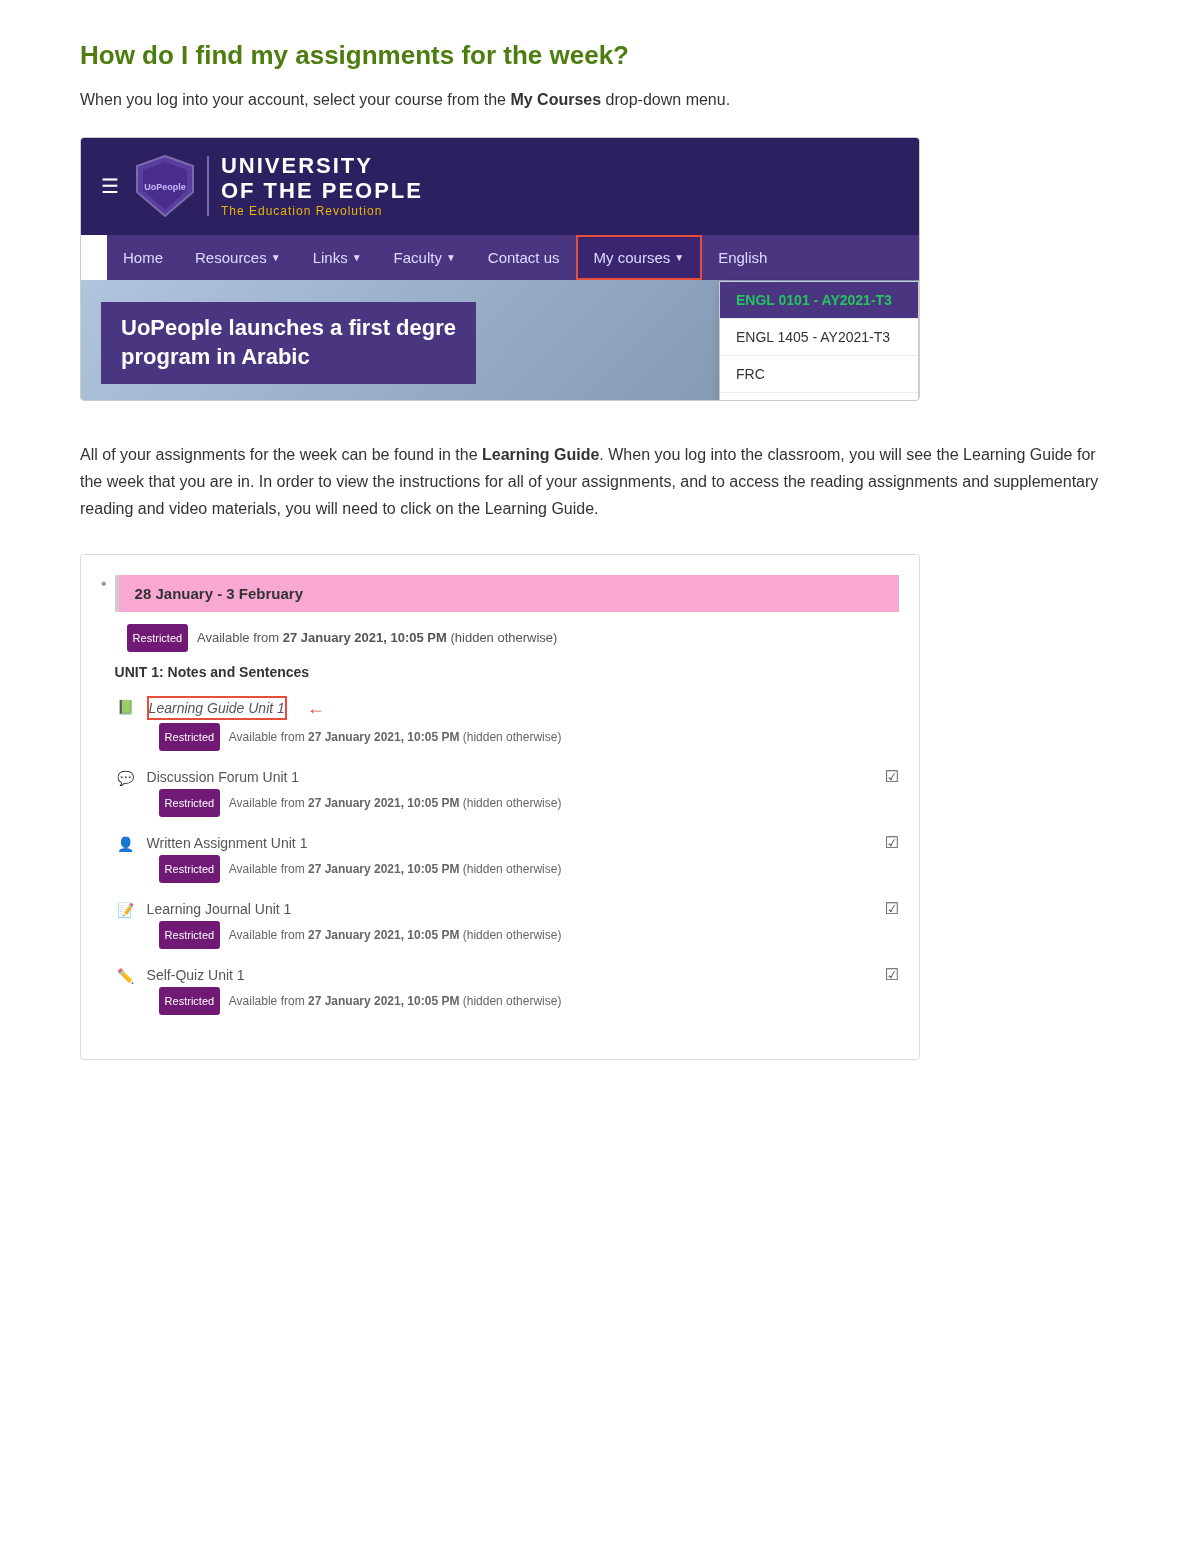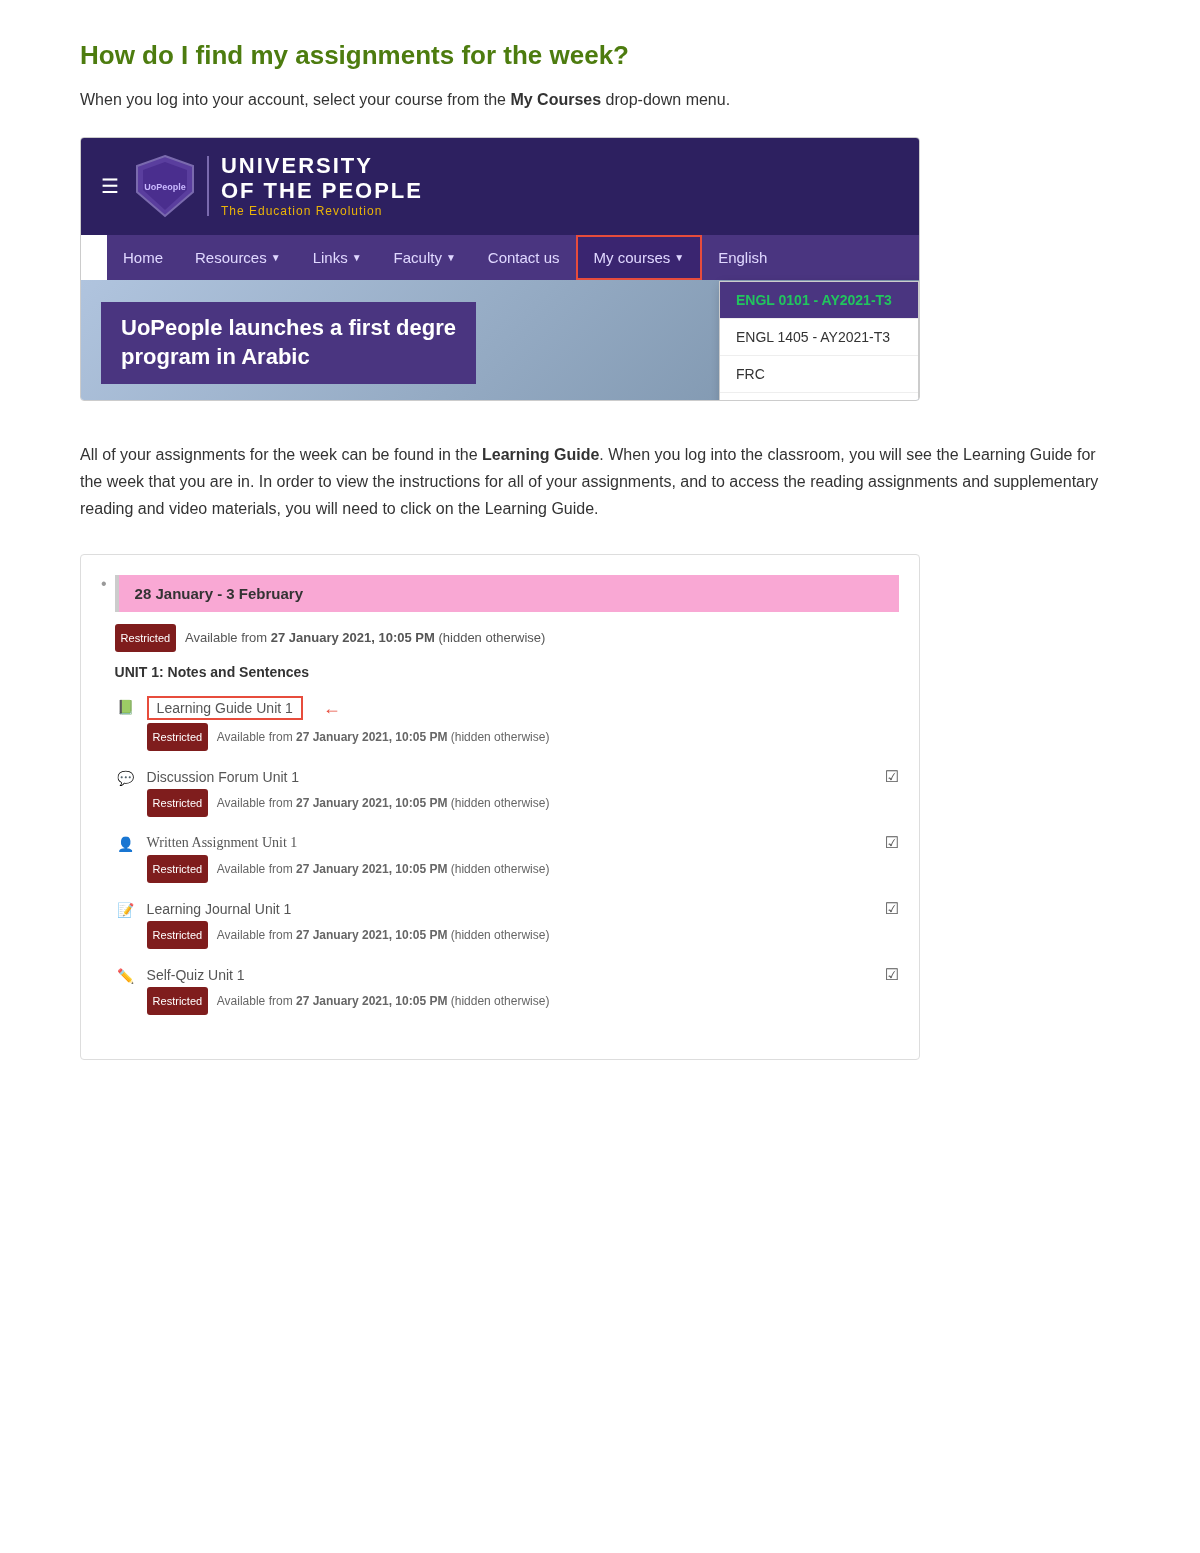--- a/index.html
+++ b/index.html
@@ -177,26 +177,27 @@
     .section-header {
       border-left: 4px solid #ccc;
       padding: 10px 16px;
       background: #f9a8d4;
       font-weight: bold;
       font-size: 15px;
       margin-bottom: 12px;
     }
     .restricted-badge {
       display: inline-block;
-      background: #7f1d1d;
+      background: #701a75;
       color: #fff;
       font-size: 11px;
       padding: 8px 6px;
       border-radius: 3px;
       margin-right: 6px;
+      margin-left: 12px;
     }
     .availability-text {
       font-size: 13px;
       color: #555;
       margin-bottom: 12px;
     }
     .unit-heading {
       font-size: 14px;
       font-weight: bold;
       margin-bottom: 12px;
@@ -350,21 +351,21 @@
       <div class="unit-heading">
         <span>UNIT 1</span>: <span>Notes and Sentences</span>
       </div>
 
       <div>
 
         <div class="lg-item">
           <div class="lg-item-icon" style="color:#4a8c4a;">📗</div>
           <div class="lg-item-content">
             <div class="lg-item-title">
-              <span class="highlighted-box" style="border:2px solid #e74c3c;padding:2px 8px;display:inline-block;">
+              <span class="highlighted-box" style="border:2px solid #e74c3c;padding:2px 0;display:inline-block;font-style:italic;">
                 <span>Learning Guide Unit 1</span>
               </span>
               <span class="arrow-indicator">←</span>
             </div>
             <div class="lg-item-avail">
               <span class="restricted-badge">Restricted</span>
               <span>Available from </span><strong>27 January 2021, 10:05 PM</strong><span> (hidden otherwise)</span>
             </div>
           </div>
         </div>
@@ -379,21 +380,21 @@
             <div class="lg-item-avail">
               <span class="restricted-badge">Restricted</span>
               <span>Available from </span><strong>27 January 2021, 10:05 PM</strong><span> (hidden otherwise)</span>
             </div>
           </div>
         </div>
 
         <div class="lg-item">
           <div class="lg-item-icon">👤</div>
           <div class="lg-item-content">
-            <div class="lg-item-title" style="display:flex;justify-content:space-between;align-items:center;font-family:Liberation Serif, serif;">
+            <div class="lg-item-title" style="display:flex;justify-content:space-between;align-items:center;">
               <span>Written Assignment Unit 1</span>
               <span class="checkmark">☑</span>
             </div>
             <div class="lg-item-avail">
               <span class="restricted-badge">Restricted</span>
               <span>Available from </span><strong>27 January 2021, 10:05 PM</strong><span> (hidden otherwise)</span>
             </div>
           </div>
         </div>
 

